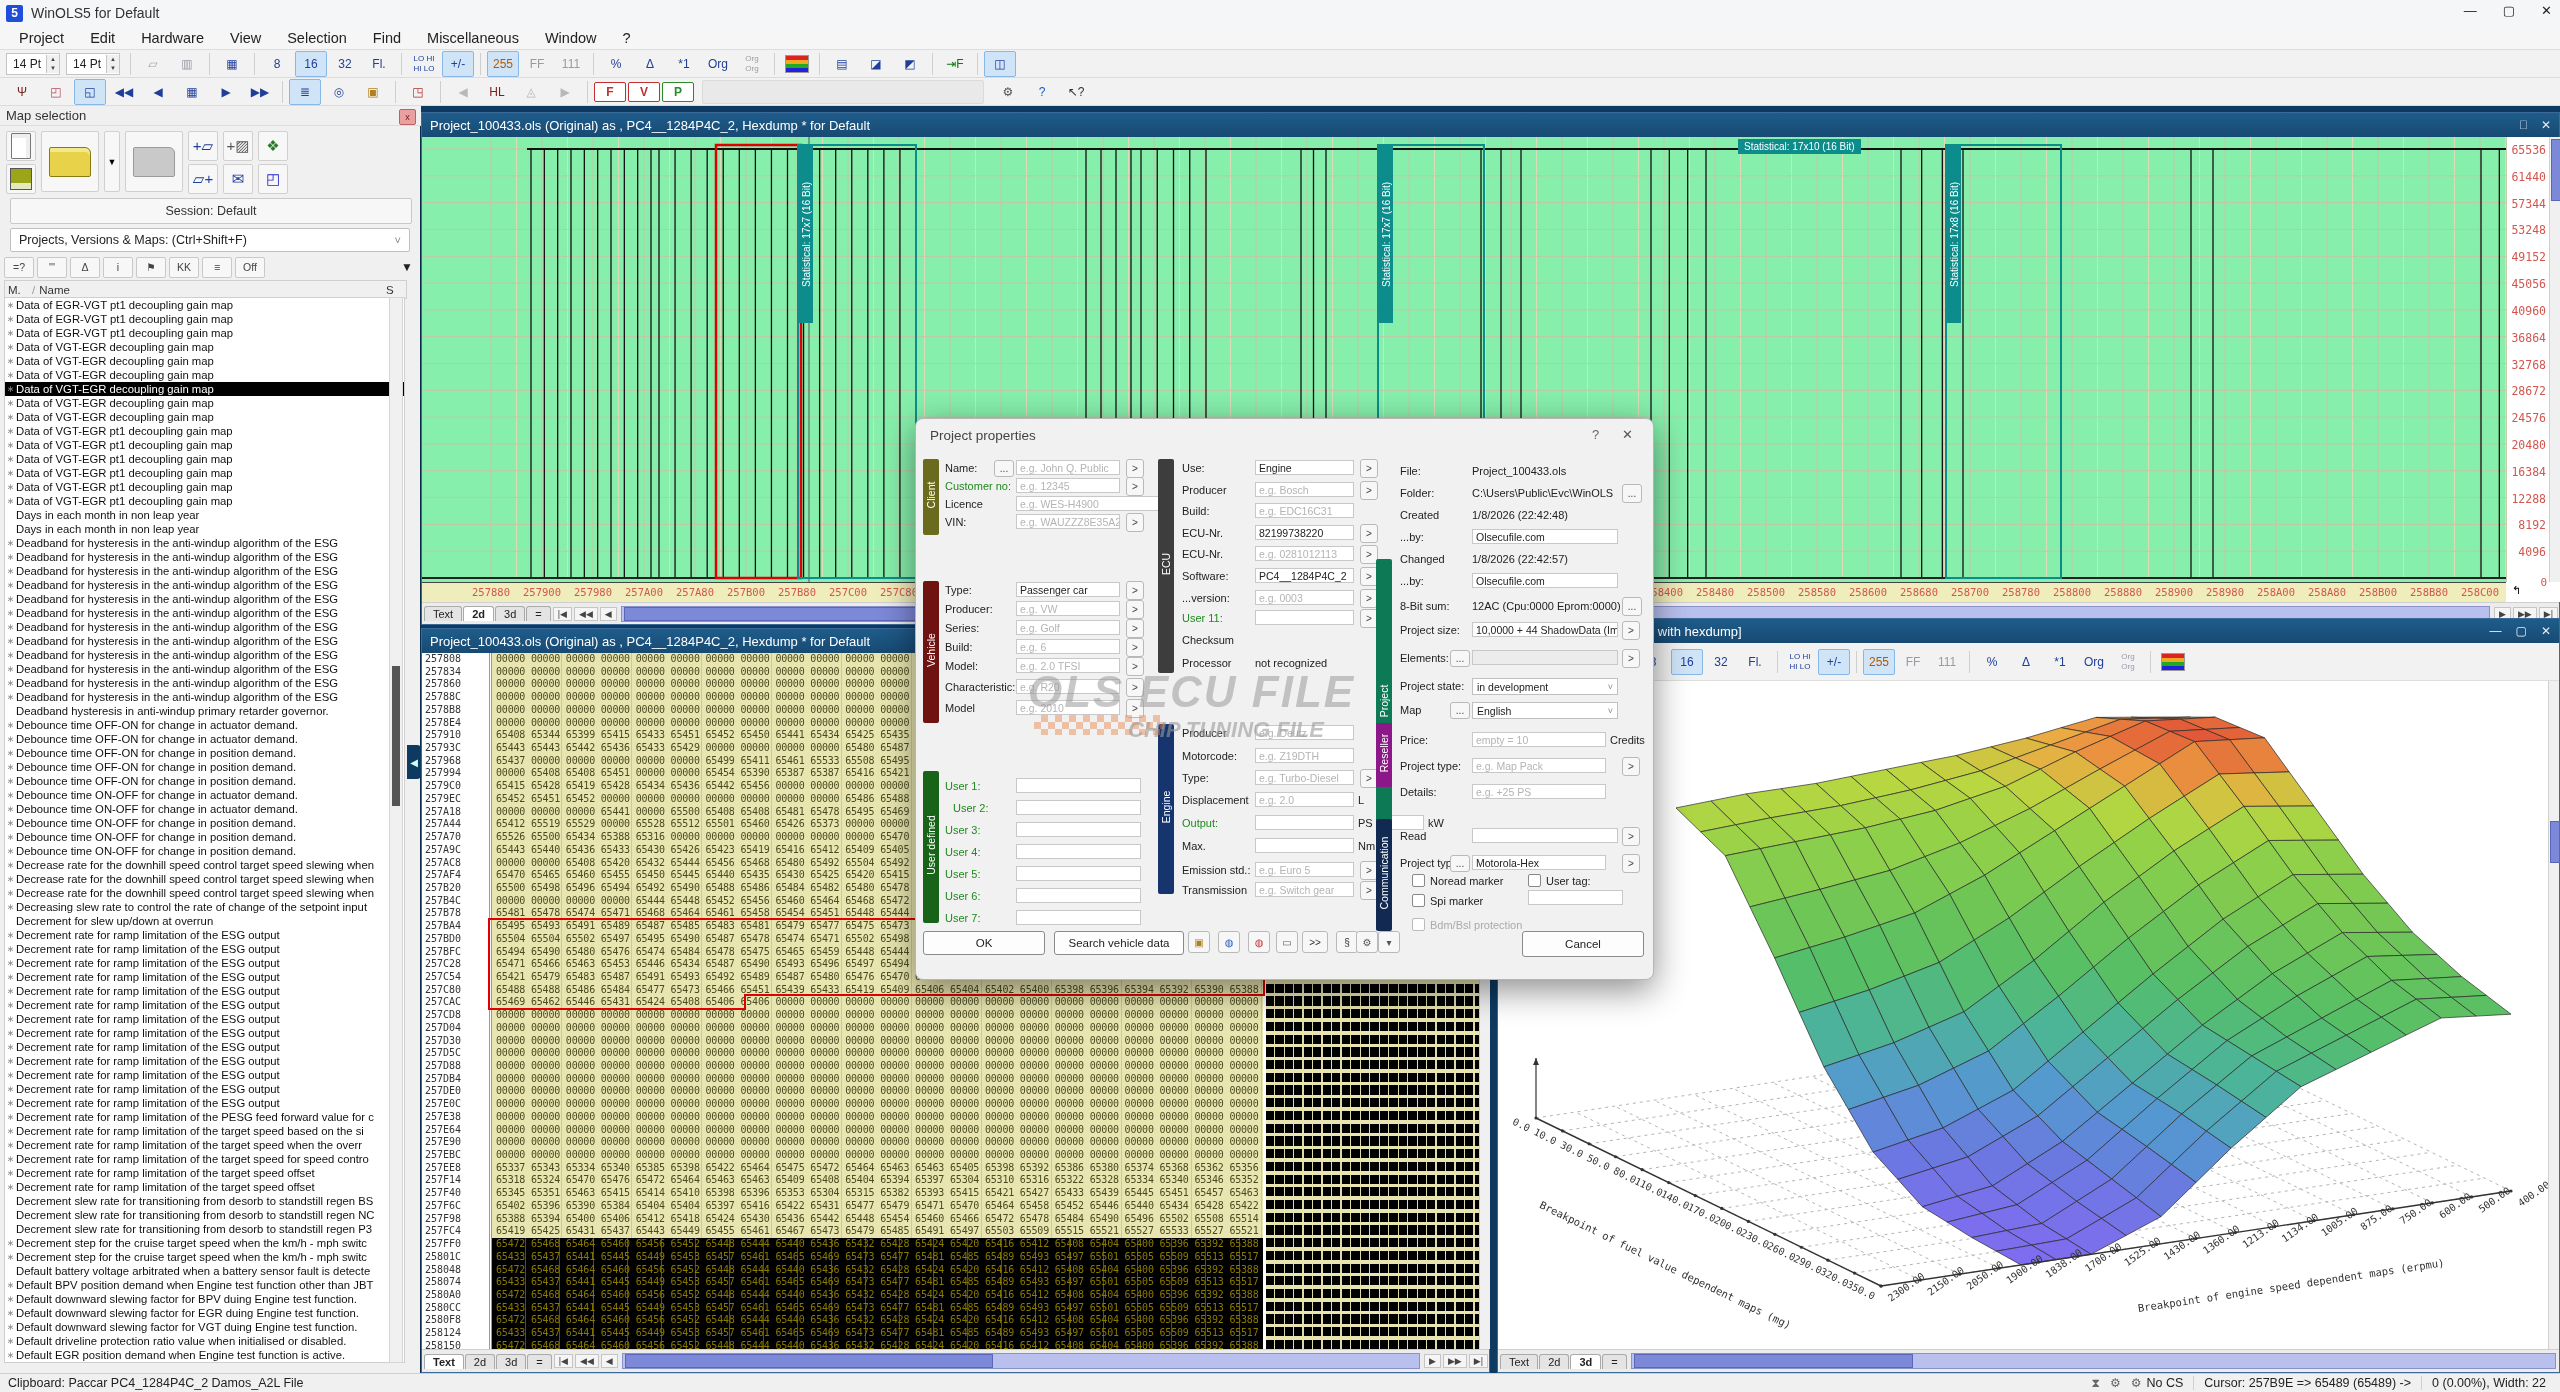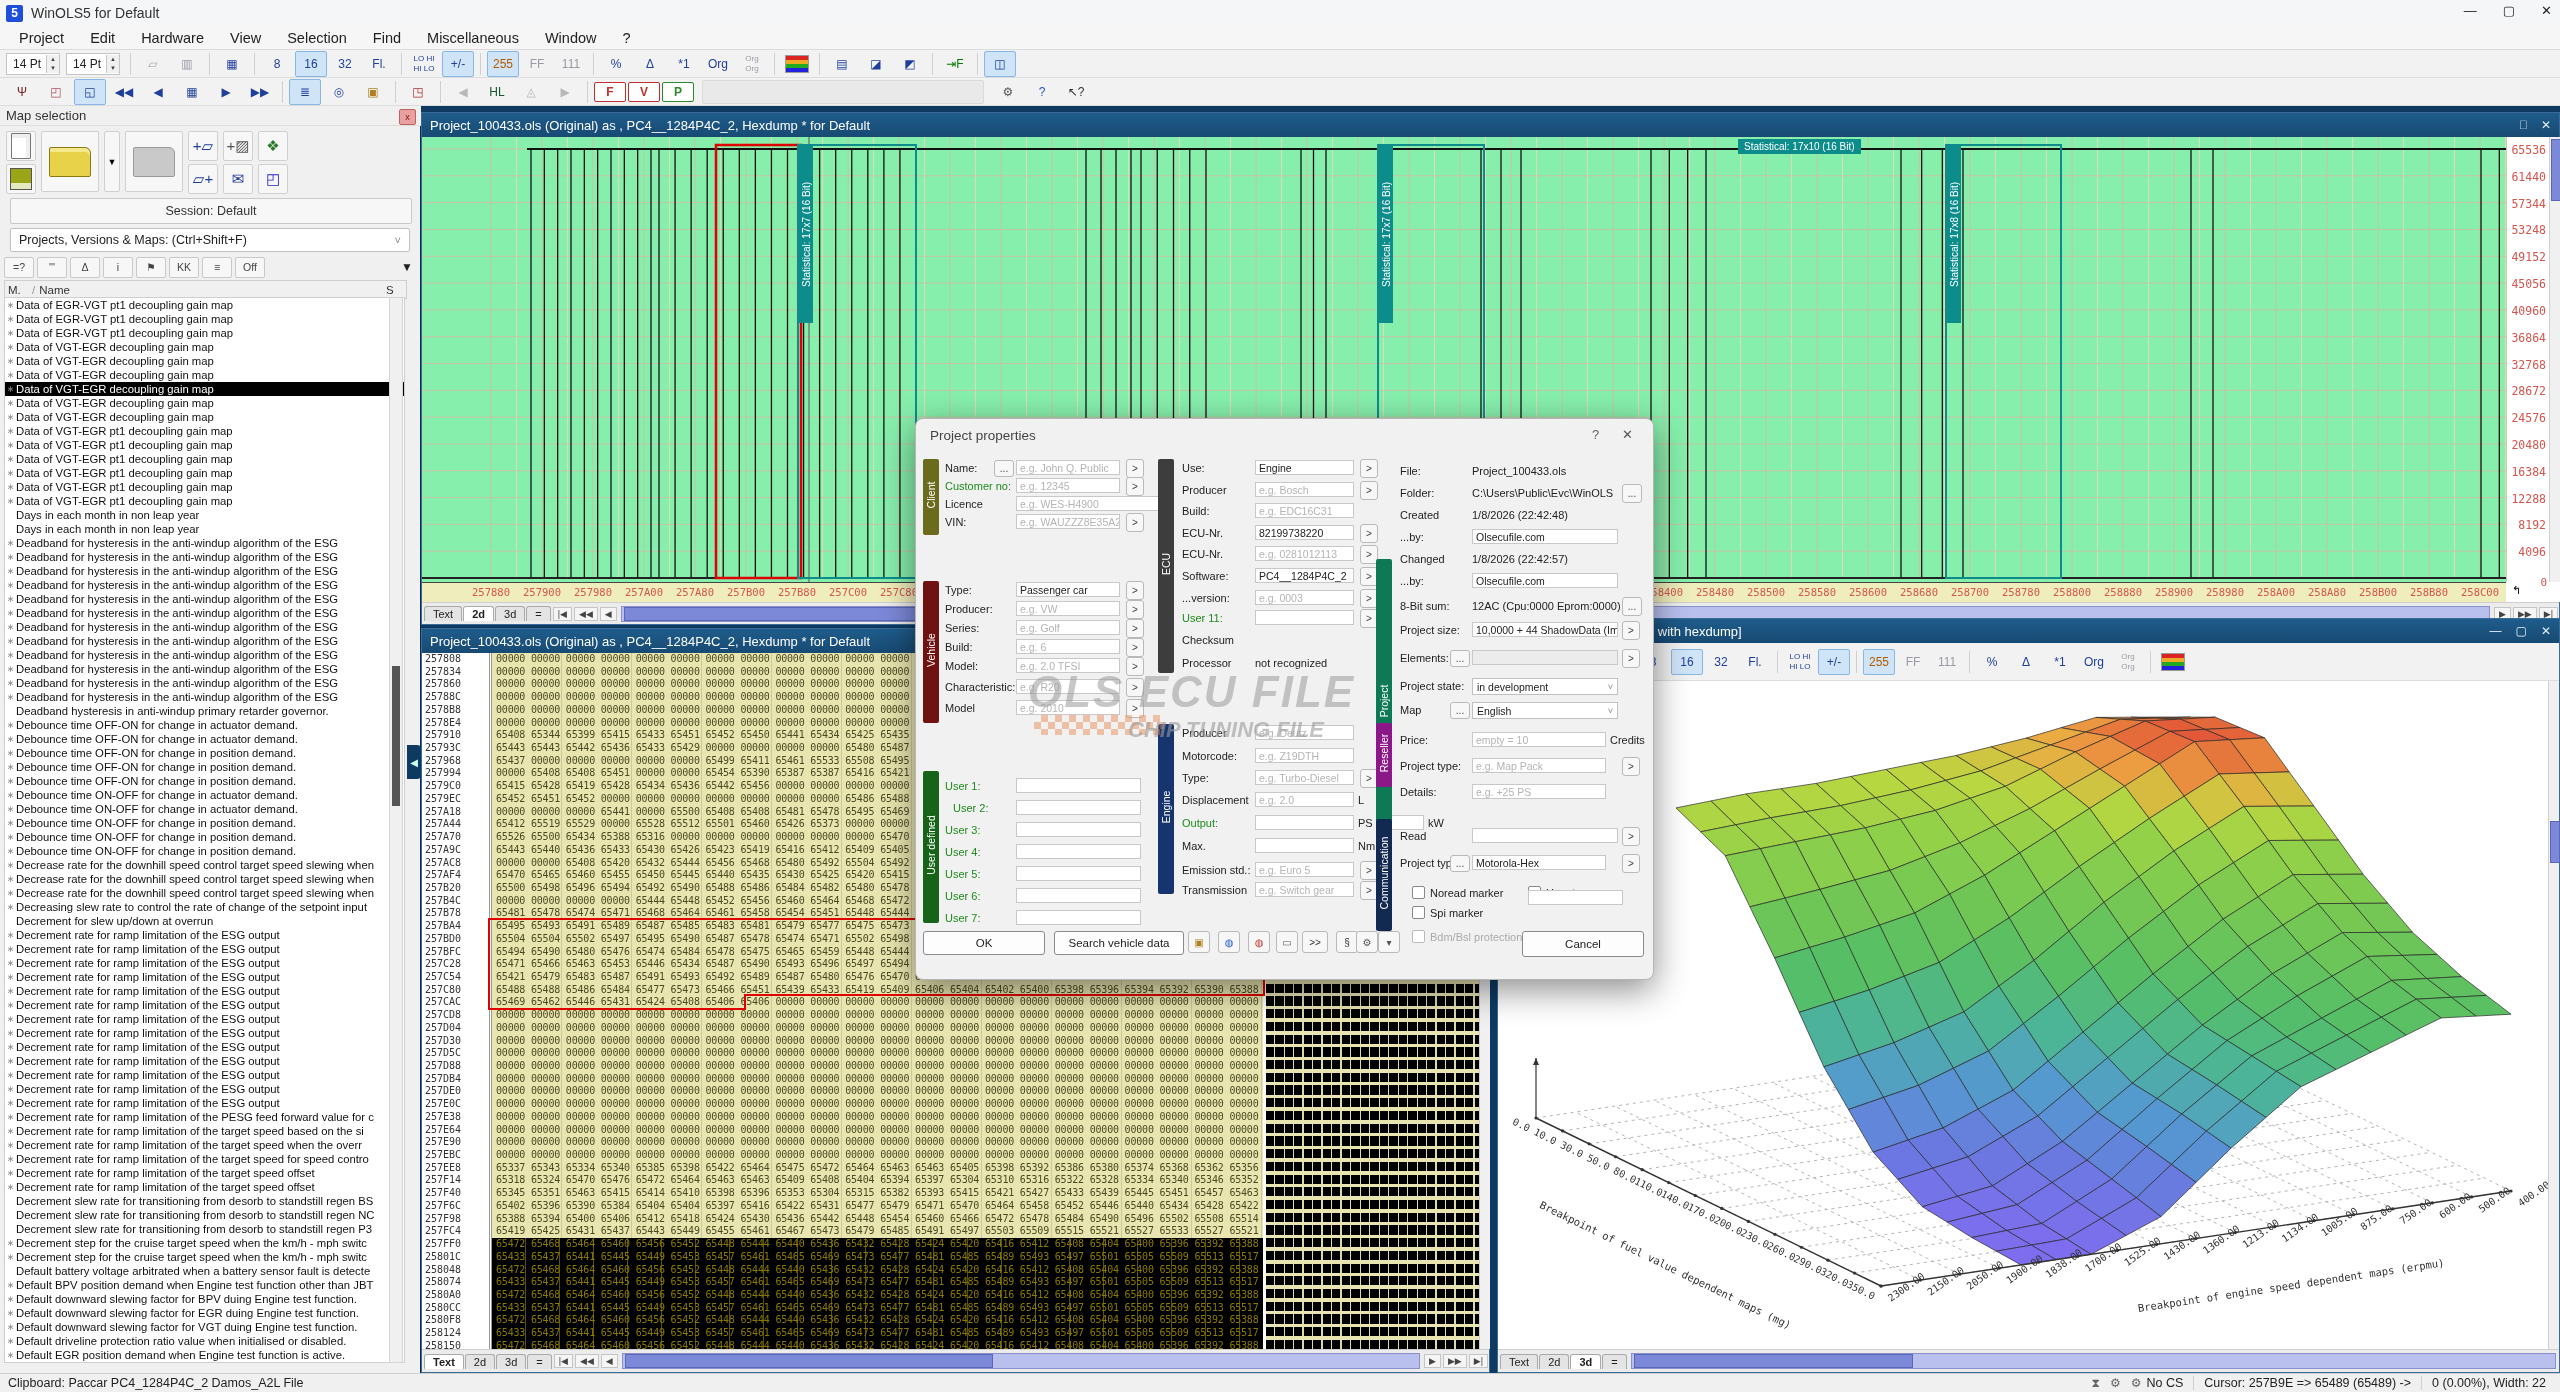--- a/index.html
+++ b/index.html
@@ -136,21 +136,21 @@
   .dfield{position:absolute;height:15px;background:#fff;border:1px solid #c8c8c8;font-size:10.5px;color:#222;
           padding:0 3px;line-height:15px;white-space:nowrap;overflow:hidden;box-sizing:border-box;}
   .dfield.ph{color:#b4b4b4;}
   .dfield.dis{background:#ececec;}
   .dtext{position:absolute;font-size:11px;color:#222;white-space:nowrap;}
   .dbtn{position:absolute;height:17px;background:#f7f7f7;border:1px solid #b9b9b9;border-radius:3px;
         font-size:10px;color:#444;display:flex;align-items:center;justify-content:center;}
   .dsel{position:absolute;height:17px;background:#fff;border:1px solid #c0c0c0;font-size:10.5px;color:#222;
         line-height:17px;padding-left:4px;box-sizing:border-box;}
   .dsel i{position:absolute;right:4px;font-style:normal;color:#888;font-size:9px;}
-  .dcheck{position:absolute;font-size:11px;color:#222;display:flex;align-items:center;gap:5px;margin-top:12px;}
+  .dcheck{position:absolute;font-size:11px;color:#222;display:flex;align-items:center;gap:5px;}
   .dcheck .cb{width:11px;height:11px;border:1px solid #888;background:#fff;border-radius:2px;}
   .dcheck.dis{color:#aaa;} .dcheck.dis .cb{border-color:#bbb;}
   .bigbtn{position:absolute;background:#fdfdfd;border:1px solid #8a8a8a;border-radius:3px;font-size:11.5px;
           color:#222;display:flex;align-items:center;justify-content:center;}
   #wm1{position:absolute;left:112px;top:248px;font-size:44px;font-weight:bold;font-style:italic;
        color:#9a9a9a;opacity:.55;letter-spacing:2px;white-space:nowrap;pointer-events:none;}
   #wm2{position:absolute;left:212px;top:298px;font-size:22px;font-weight:bold;font-style:italic;
        color:#9a9a9a;opacity:.6;white-space:nowrap;pointer-events:none;}
   #wmcheck{position:absolute;left:118px;top:296px;width:130px;height:20px;opacity:.45;pointer-events:none;
        background:conic-gradient(#e8854a 25%,transparent 0 50%,#e8854a 0 75%,transparent 0) 0 0/14px 14px;}
@@ -238,21 +238,21 @@
     <div class="tbtn" style="color: rgb(31, 62, 154);">▶</div>
     <div class="tbtn" style="color: rgb(31, 62, 154);">▶▶</div>
     <div class="tb-sep"></div>
     <div class="tbtn hl" style="color: rgb(31, 62, 154);">≣</div>
     <div class="tbtn" style="color: rgb(31, 62, 154);">◎</div>
     <div class="tbtn" style="color: rgb(176, 128, 32);">▣</div>
     <div class="tb-sep"></div>
     <div class="tbtn" style="color: rgb(176, 48, 48);">◳</div>
     <div class="tb-sep"></div>
     <div class="tbtn" style="color: rgb(184, 184, 184);">◀</div>
-    <div class="tbtn" style="color: #14532d;">HL</div>
+    <div class="tbtn" style="color: #7f1d1d;">HL</div>
     <div class="tbtn" style="color: rgb(184, 184, 184);">◬</div>
     <div class="tbtn" style="color: rgb(184, 184, 184);">▶</div>
     <div class="tb-sep"></div>
     <div class="tbtn boxed" style="color: rgb(192, 48, 48); border-color: rgb(192, 48, 48);">F</div>
     <div class="tbtn boxed" style="color: rgb(192, 48, 48); border-color: rgb(192, 48, 48);">V</div>
     <div class="tbtn boxed" style="color: rgb(42, 138, 42); border-color: rgb(42, 138, 42);">P</div>
     <div class="tb-gap" style="width: 280px;"></div>
     <div class="tbtn" style="color: rgb(85, 85, 85);">⚙</div>
     <div class="tbtn" style="color: rgb(26, 90, 204);">?</div>
     <div class="tbtn" style="color: rgb(51, 51, 51);">↖?</div>

